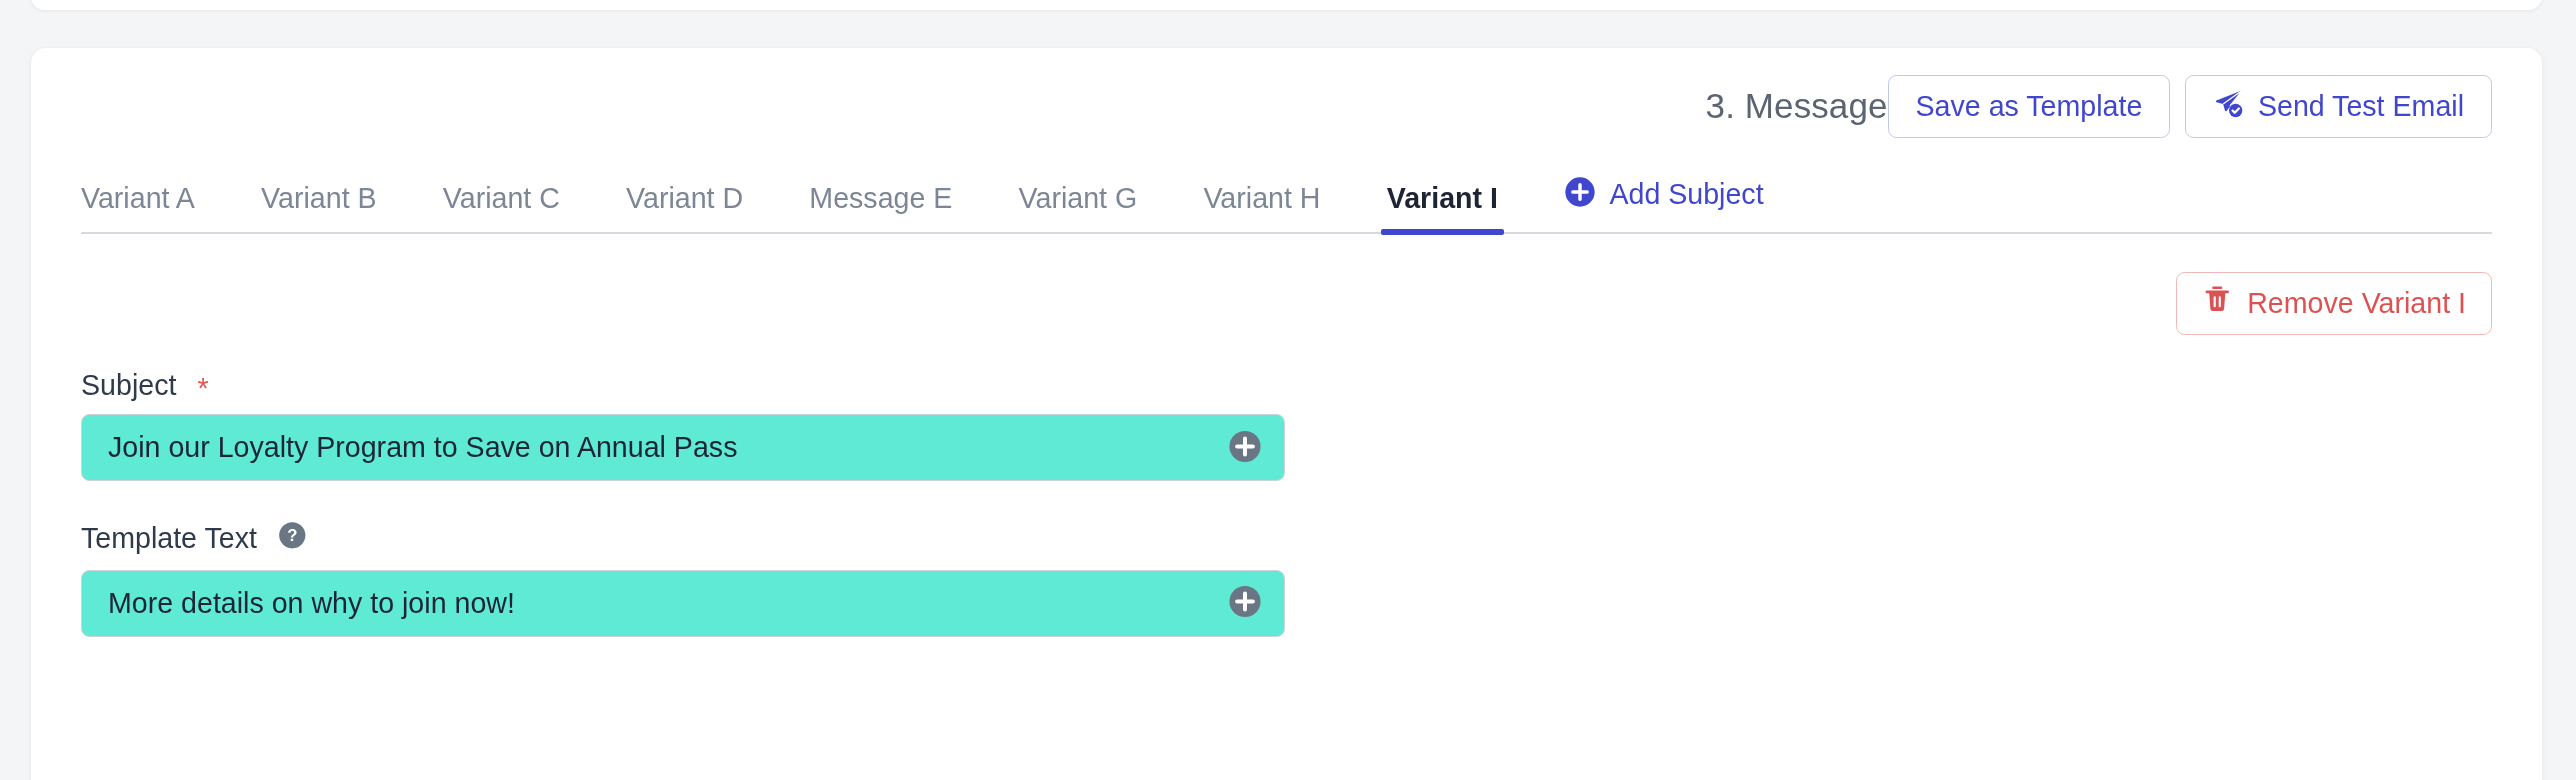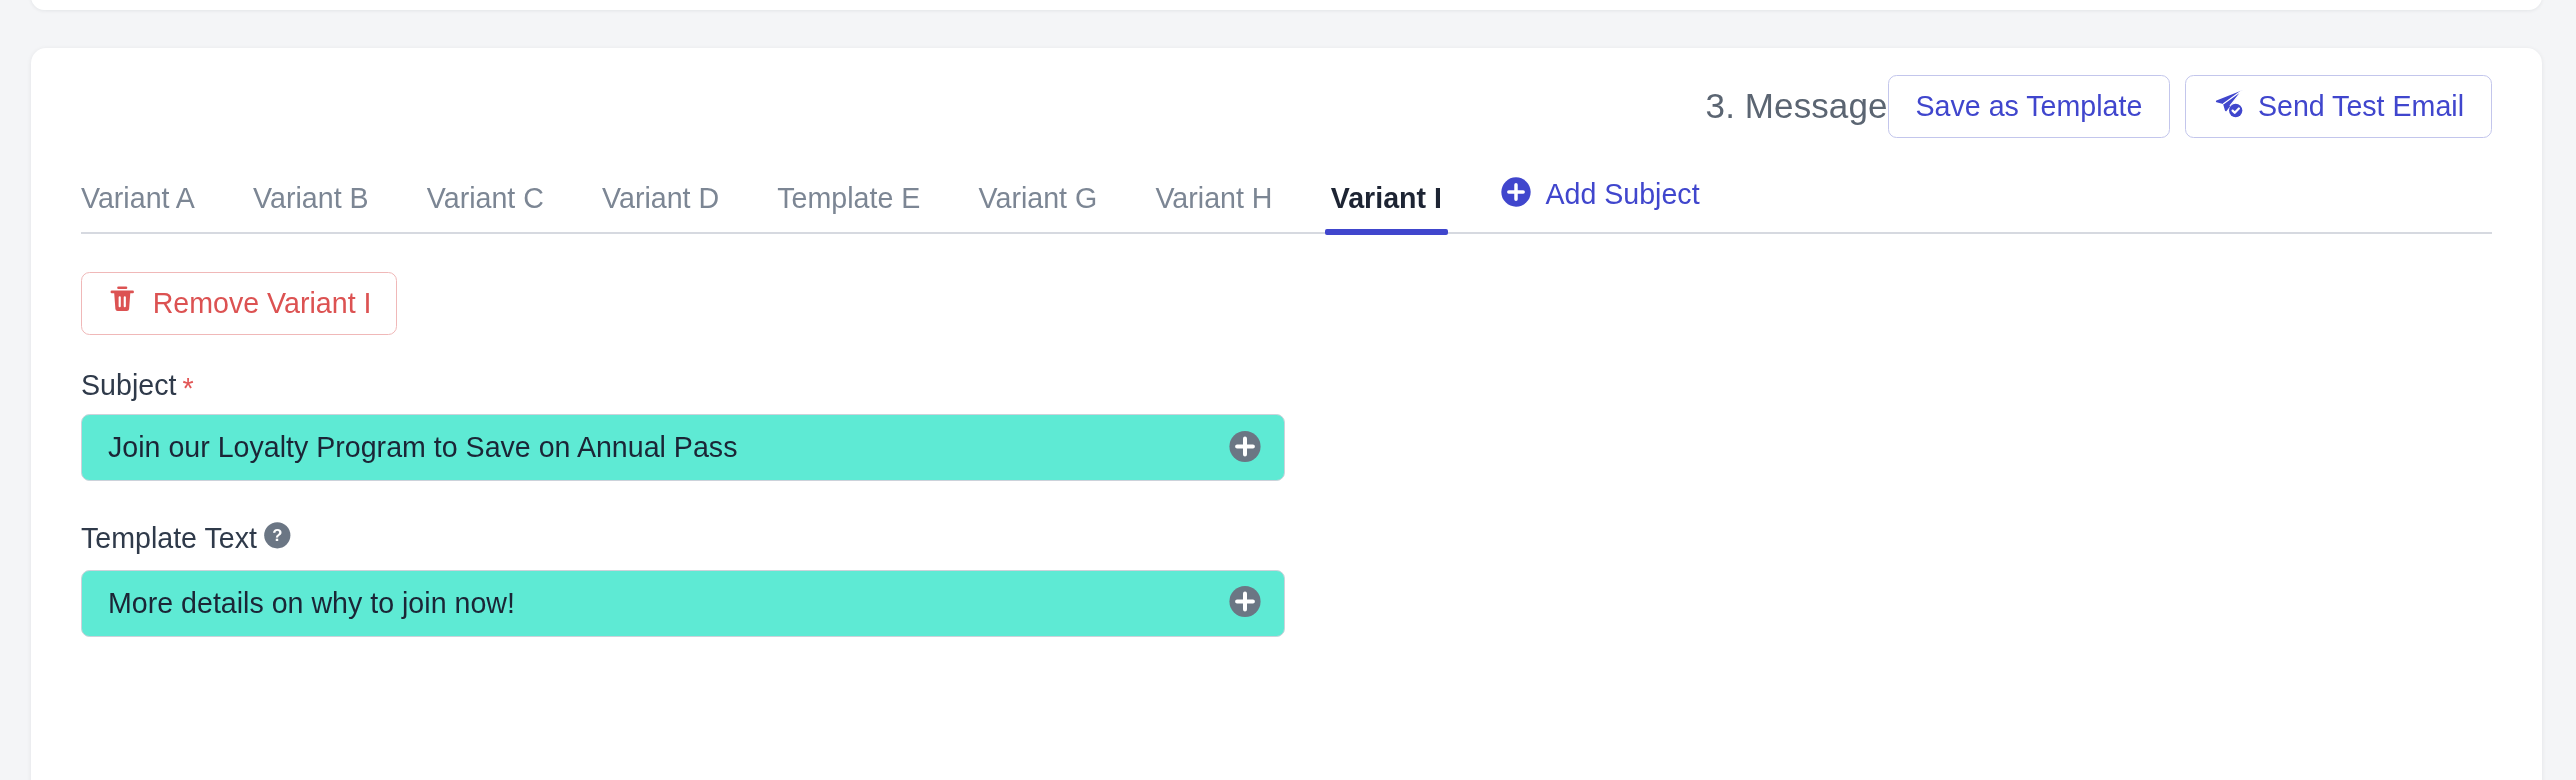--- a/index.html
+++ b/index.html
@@ -75,21 +75,21 @@
     cursor: pointer;
   }
 
   .plane-icon { display: block; }
 
   
   .tabs-row {
     position: relative;
     display: flex;
     align-items: flex-end;
-    gap: 1px;
+    gap: 9px;
     height: 88px;
     margin-top: 9.5px;
   }
 
   .tab {
     position: relative;
     font-size: 28.6px;
     color: #7c8694;
     padding: 0 28.6px 21px 28.6px;
     cursor: pointer;
@@ -128,20 +128,21 @@
 
   .tabs-divider {
     height: 1.9px;
     background: #d6d9e0;
     margin-top: -1.9px;
   }
 
   
   .remove-row {
     display: flex;
+    justify-content: flex-end;
     margin-top: 38px;
   }
 
   .btn-outline-red {
     display: flex;
     align-items: center;
     gap: 15.2px;
     height: 63px;
     padding: 0 25px;
     border: 1.5px solid #f0b8b8;
@@ -154,21 +155,21 @@
     cursor: pointer;
   }
 
   
   .field { margin-top: 36px; }
   .field.preheader { margin-top: 40px; }
 
   .field-label {
     display: flex;
     align-items: center;
-    gap: 6px;
+    gap: 21px;
     font-size: 28.6px;
     color: #2f3a4a;
     margin-bottom: 15.2px;
     line-height: 1;
   }
 
   .req-star {
     color: #e25757;
     font-size: 28.6px;
     line-height: 1;
@@ -233,21 +234,21 @@
         <span>Send Test Email</span>
       </button>
     </div>
   </div>
 
   <div class="tabs-row">
     <div class="tab">Variant A</div>
     <div class="tab">Variant B</div>
     <div class="tab">Variant C</div>
     <div class="tab">Variant D</div>
-    <div class="tab">Template E</div>
+    <div class="tab">Message E</div>
     <div class="tab">Variant G</div>
     <div class="tab">Variant H</div>
     <div class="tab active">Variant I</div>
 
     <div class="add-variant">
       <span>
         <svg width="32" height="32" viewBox="0 0 24 24">
           <circle cx="12" cy="12" r="11" fill="#4046cd"></circle>
           <path d="M12 6.6v10.8M6.6 12h10.8" stroke="#ffffff" stroke-width="2.6" stroke-linecap="round"></path>
         </svg>

